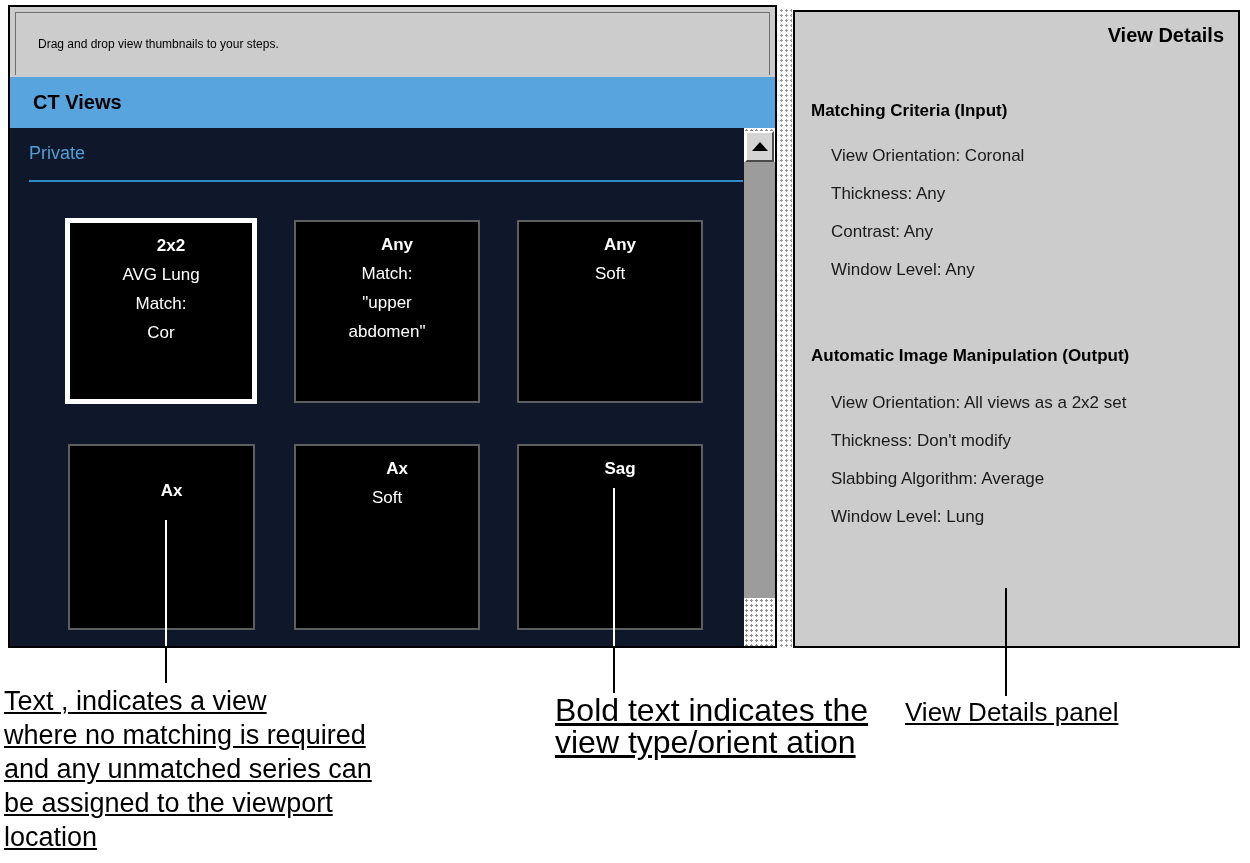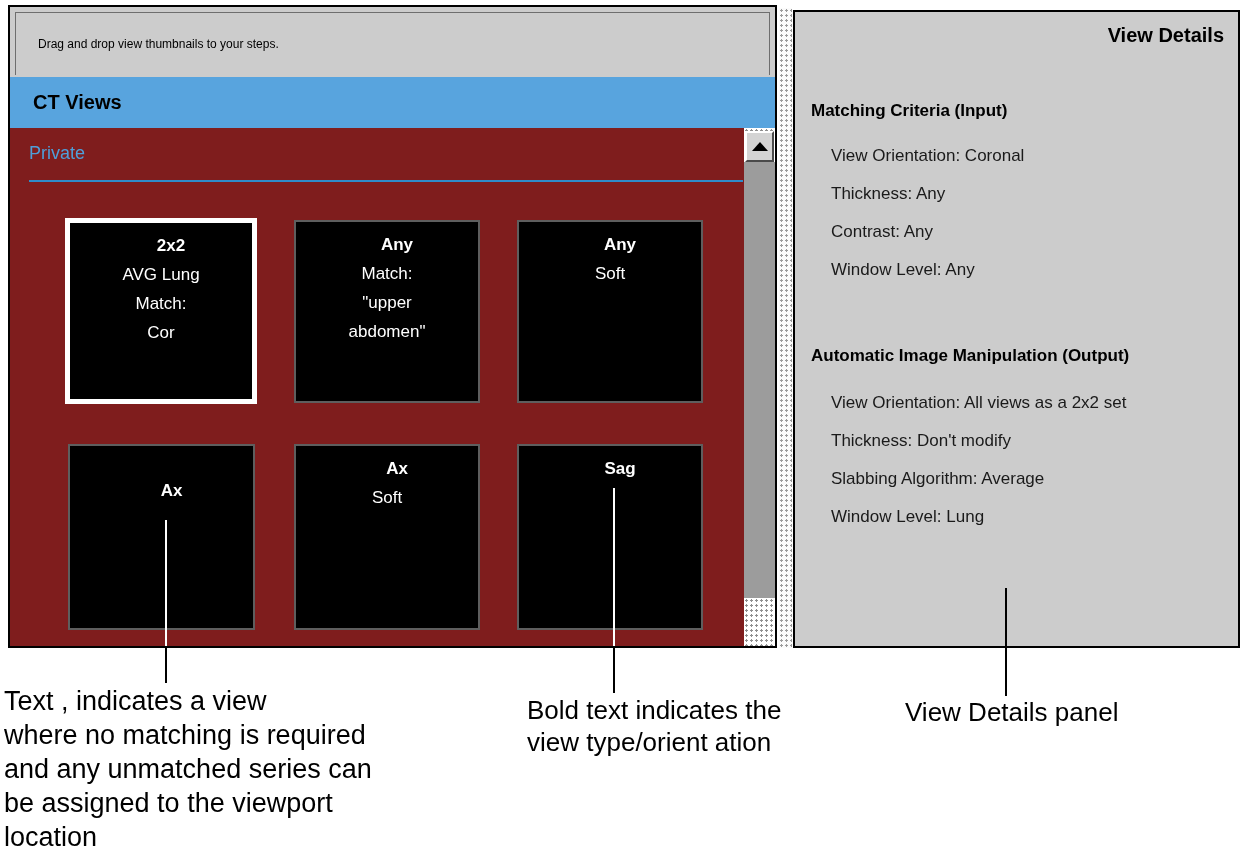--- a/index.html
+++ b/index.html
@@ -8,21 +8,21 @@
   #app{position:absolute;left:8px;top:5px;width:1232px;height:643px;}
 
   
   .left-panel{position:absolute;left:0;top:0;width:769px;height:643px;
               border:2px solid #000;background:#cccccc;box-sizing:border-box;}
   .instruction-box{position:absolute;left:5px;top:5px;right:5px;height:63px;
                    border:1px solid #6e6e6e;border-bottom:none;background:#cccccc;box-sizing:border-box;}
   .instruction-text{position:absolute;left:22px;top:24px;font-size:12px;color:#000;}
   .ct-bar{position:absolute;left:0;top:70px;width:100%;height:51px;background:#58a4de;
           color:#000;font-weight:bold;font-size:20px;line-height:51px;padding-left:23px;box-sizing:border-box;}
-  .thumb-area{position:absolute;left:0;top:121px;width:765px;height:518px;background:#7f1d1d;overflow:hidden;}
+  .thumb-area{position:absolute;left:0;top:121px;width:765px;height:518px;background:#0f172a;overflow:hidden;}
   .private-label{position:absolute;left:19px;top:15px;font-size:18px;color:#4f9fd9;}
   .private-rule{position:absolute;left:19px;top:52px;width:714px;height:2px;background:#2f8bc9;}
 
   .thumb{position:absolute;border:2px solid #5e5e5e;box-sizing:border-box;background:#000;
          color:#fff;text-align:center;font-size:17px;line-height:29px;padding-top:8px;}
   .thumb.selected{border:5px solid #ffffff;}
   .thumb .t1{font-weight:bold;display:block;padding-left:20px;}
   .thumb .tl{display:block;}
   .thumb.pad-extra{padding-top:30px;}
 
@@ -51,23 +51,23 @@
 
   
   .right-panel{position:absolute;left:785px;top:5px;width:447px;height:638px;
                border:2px solid #000;background:#cccccc;box-sizing:border-box;}
   .vd-title{position:absolute;right:14px;top:12px;font-size:20px;font-weight:bold;color:#000;}
   .vd-heading{position:absolute;left:16px;font-size:17px;font-weight:bold;color:#000;white-space:nowrap;}
   .vd-item{position:absolute;left:36px;font-size:17px;color:#1a1a1a;white-space:nowrap;}
 
   
   .annot{position:absolute;color:#000;}
-  .annot div{white-space:nowrap;}
+  .annot div{white-space:nowrap;text-decoration:underline;}
   #annot-left{left:4px;top:684px;font-size:27px;line-height:34px;}
-  #annot-middle{left:527px;top:694px;font-size:26px;line-height:32px;}
+  #annot-middle{left:555px;top:694px;font-size:32px;line-height:32px;}
   #annot-right{left:905px;top:696px;font-size:26px;line-height:32px;}
 </style>
 </head>
 <body>
 
 <div id="canvas">
   <div id="app">
 
     <div class="left-panel">
       <div class="instruction-box">

